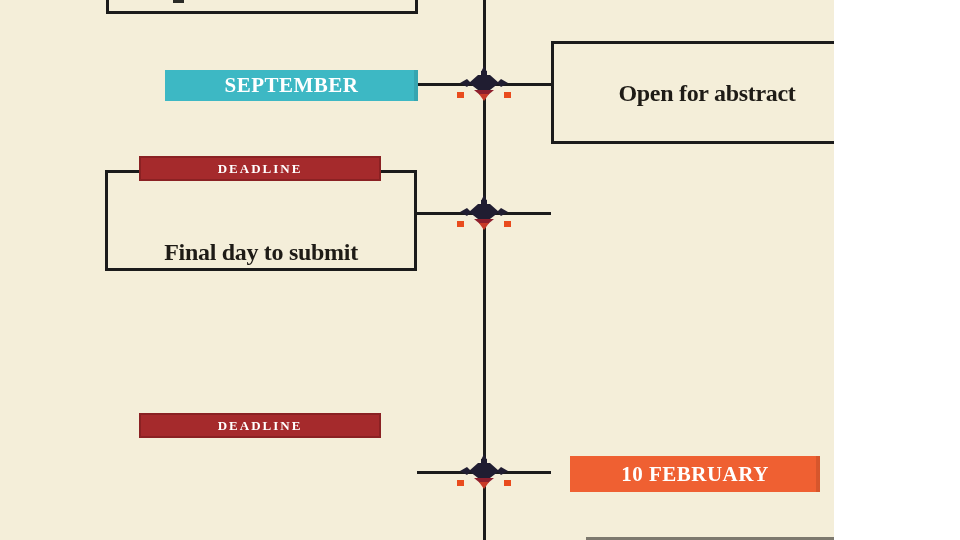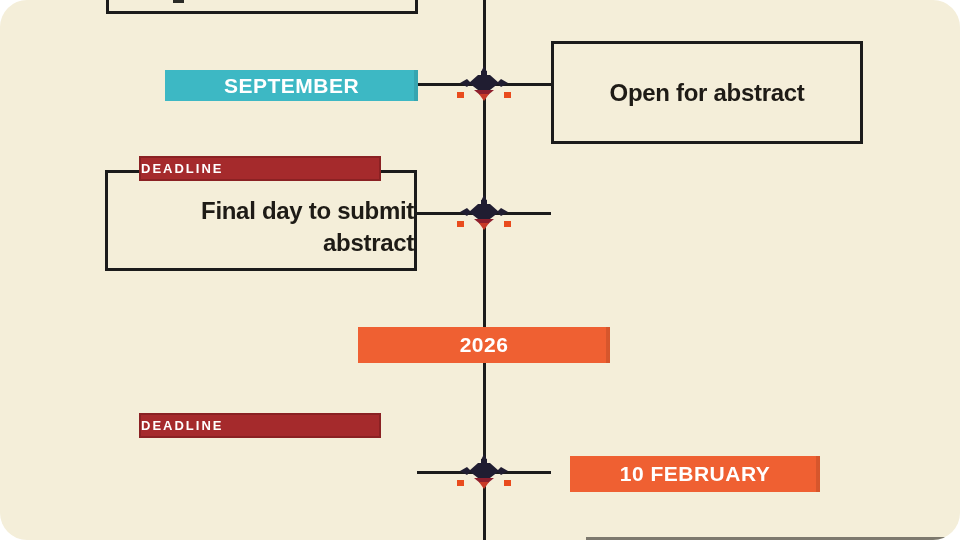--- a/index.html
+++ b/index.html
@@ -1,43 +1,42 @@
 <!DOCTYPE html>
 <html style="--bg: #f4eed9; --ink: #1b1b1b; --teal: #3db8c4; --orange: #ef6032; --red: #a52a2c; --red-border: #8a2123; --text-dark: #1e1b16; --white: #ffffff; --marker-dark: #201d31; --marker-red-dark: #8e1f2c; --marker-red-bright: #c83a28; --marker-orange: #e94b1d;"><head>
 <meta charset="utf-8">
 <style>
   html,body{margin:0;padding:0;background:#fff;}
   .canvas{
-    position:relative;width:960px;height:540px;overflow:hidden;
+    position:relative;width:834px;height:540px;overflow:hidden;
     background:var(--bg,#f4eed9);
-    font-family:Liberation Sans, sans-serif;
-    border-radius:27px;
+    font-family:Liberation Serif, serif;
   }
   
   .axis{position:absolute;left:483px;top:0;width:3px;height:540px;background:var(--ink,#1b1b1b);z-index:1;}
   
   .connector{position:absolute;left:417px;width:134px;height:3px;background:var(--ink,#1b1b1b);z-index:2;}
   #conn-sep{top:83px}#conn-dec{top:212px}#conn-feb{top:471px}
   
   .box{
     position:absolute;border:3px solid var(--ink,#1b1b1b);background:var(--bg,#f4eed9);
-    box-sizing:border-box;display:flex;flex-direction:column;align-items:center;justify-content:center;
+    box-sizing:border-box;display:flex;flex-direction:row;align-items:center;justify-content:center;
     text-align:center;font-weight:bold;font-size:24px;line-height:32px;letter-spacing:-0.3px;
     color:var(--text-dark,#1e1b16);z-index:3;
   }
   #box-top{left:106px;top:-64px;width:312px;height:78px;}
   #box-open{left:551px;top:41px;width:312px;height:103px;}
   #box-final{left:105px;top:170px;width:312px;height:101px;padding-top:12px;align-items:flex-end;}
   #box-notif{left:105px;top:427px;width:312px;height:106px;padding-top:12px;}
   .box-line{display:block;}
   
   .ribbon{
     position:absolute;left:139px;width:242px;height:25px;box-sizing:border-box;
     background:var(--red,#a52a2c);border:2px solid var(--red-border,#8a2123);
-    display:flex;align-items:center;
+    display:flex;align-items:center;justify-content:center;
     color:var(--white,#fff);font-weight:bold;font-size:13px;letter-spacing:2px;z-index:5;
   }
   #ribbon-dec{top:156px}#ribbon-feb{top:413px}
   
   .band{
     position:absolute;display:flex;align-items:center;justify-content:center;
     color:var(--white,#fff);font-weight:bold;font-size:21px;letter-spacing:0.5px;
     box-shadow:inset -4px 0 0 rgba(0,0,0,0.10);z-index:3;
   }
   #band-sep{left:165px;top:70px;width:253px;height:31px;background:var(--teal,#3db8c4);}
@@ -83,37 +82,33 @@
     <rect class="osq" x="1" y="28" width="7" height="6"></rect>
     <rect class="osq" x="48" y="28" width="7" height="6"></rect>
   </svg>
 
   <div class="connector" id="conn-dec"></div>
   <div class="ribbon" id="ribbon-dec">
     <span>DEADLINE</span>
   </div>
   <div class="box" id="box-final">
     <span class="box-line">Final day to submit</span>
-    <span class="box-line">abstract</span>
   </div>
   <svg class="marker" id="marker-dec" viewBox="0 0 56 40">
     <polygon class="dark" points="28,2 31,8 25,8"></polygon>
     <rect class="dark" x="25" y="7" width="6" height="6"></rect>
     <polygon class="dark" points="13,19 22,11 34,11 43,19 34,26 22,26"></polygon>
     <polygon class="dark" points="4,19 11,15 15,19 11,23"></polygon>
     <polygon class="dark" points="41,19 45,15 52,19 45,23"></polygon>
     <polygon class="rdark" points="18,26 38,26 32,31 24,31"></polygon>
     <polygon class="rbright" points="23,30 33,30 28,37"></polygon>
     <rect class="osq" x="1" y="28" width="7" height="6"></rect>
     <rect class="osq" x="48" y="28" width="7" height="6"></rect>
   </svg>
 
-  <div class="band" id="year-banner">
-    <span>2026</span>
-  </div>
 
   <div class="connector" id="conn-feb"></div>
   <div class="ribbon" id="ribbon-feb">
     <span>DEADLINE</span>
   </div>
   <div class="band" id="band-feb">
     <span>10 FEBRUARY</span>
   </div>
   <svg class="marker" id="marker-feb" viewBox="0 0 56 40">
     <polygon class="dark" points="28,2 31,8 25,8"></polygon>

